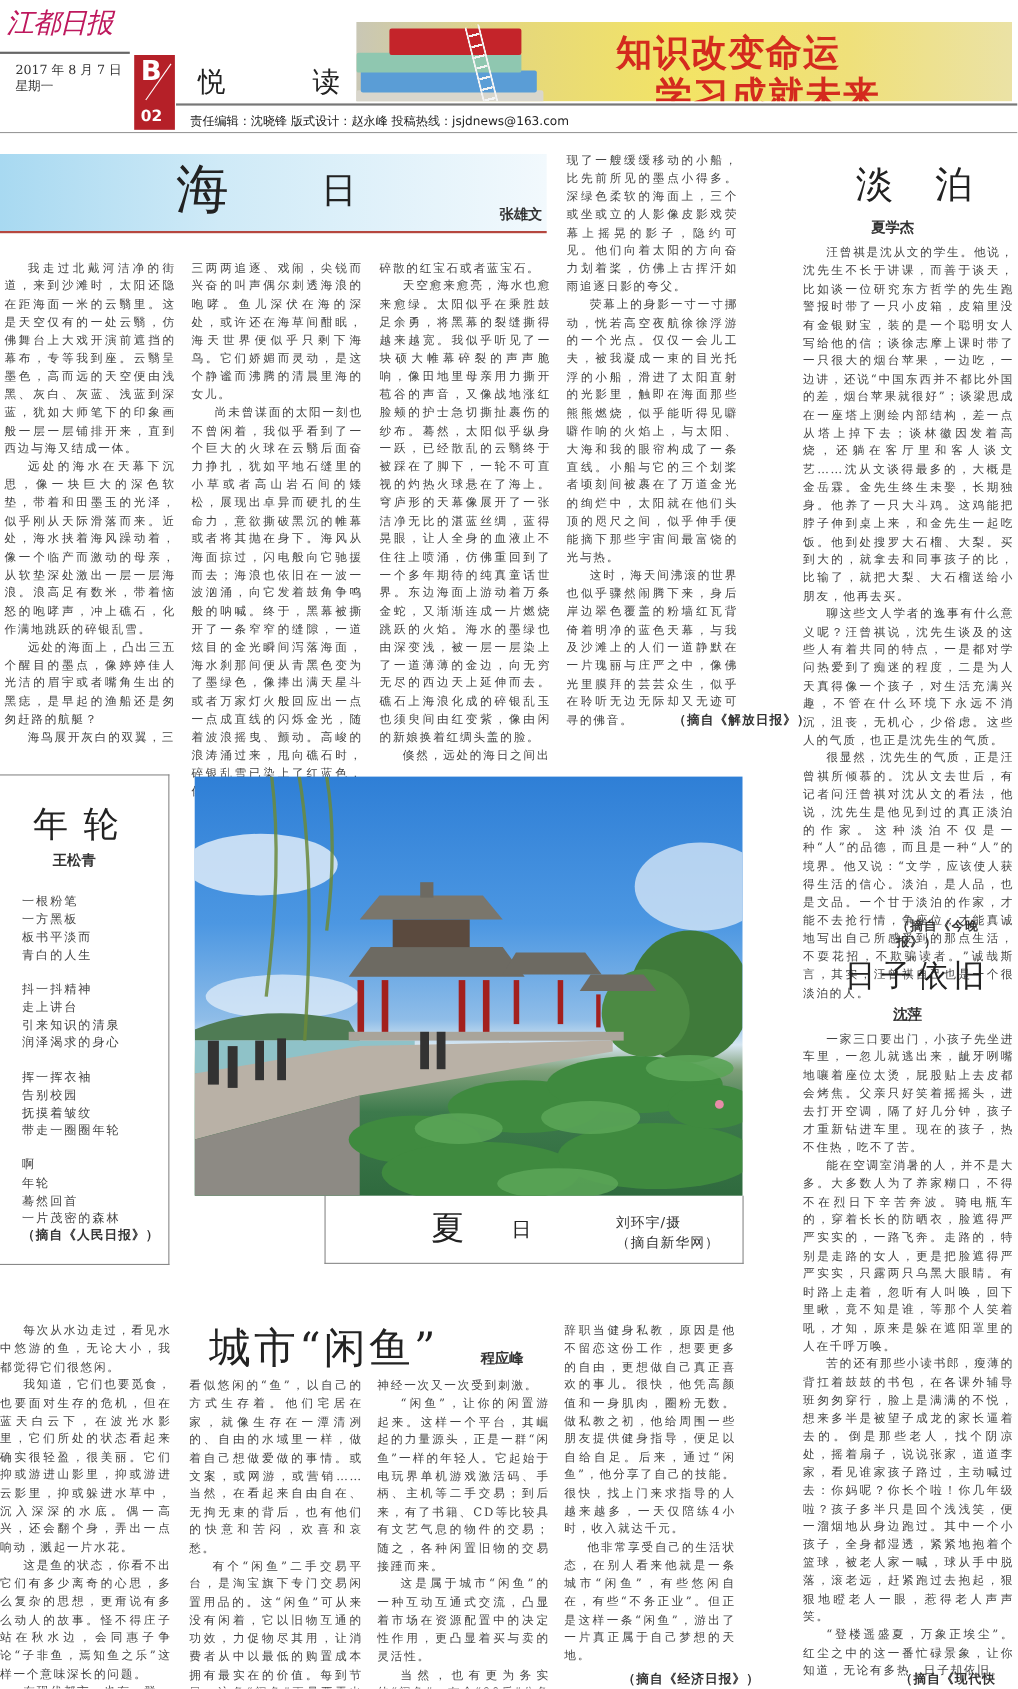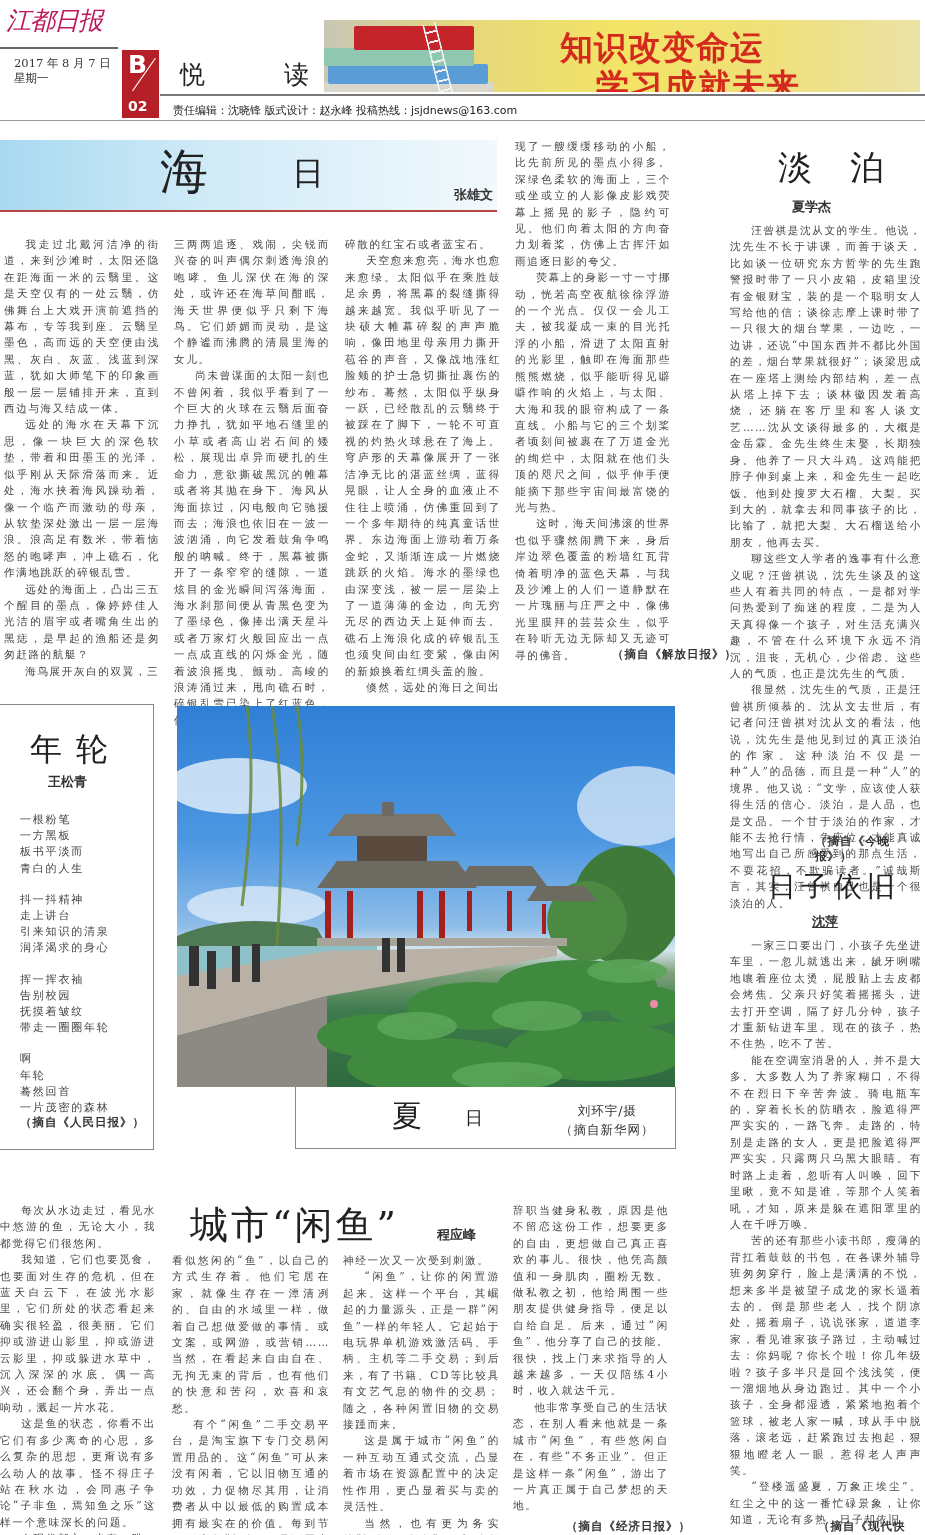--- a/index.html
+++ b/index.html
@@ -224,21 +224,21 @@
       <path d="M70 0 Q80 80 65 200"></path>
       <path d="M95 0 Q110 90 100 240"></path>
       <path d="M120 0 Q130 60 120 140"></path>
     </g>
   </svg>
 </div>
 <div class="abs" id="caption-box"></div>
 <div class="abs title-hand" id="caption-title1">夏</div>
 <div class="abs title-hand" id="caption-title2">日</div>
 <div class="abs" id="caption-credit">
-  <div style="text-align:center;">刘环宇/摄</div>
+  <div style="text-align:left;">刘环宇/摄</div>
   <div>（摘自新华网）</div>
 </div>
 
 <div class="abs title-hand" id="rizi-title">日子依旧</div>
 <div class="abs byline" id="rizi-byline">沈萍</div>
 <div class="col body-text" style="left:730px;top:937px;width:192px;" id="rizi-body">
     <p>一家三口要出门，小孩子先坐进车里，一忽儿就逃出来，龇牙咧嘴地嚷着座位太烫，屁股贴上去皮都会烤焦。父亲只好笑着摇摇头，进去打开空调，隔了好几分钟，孩子才重新钻进车里。现在的孩子，热不住热，吃不了苦。</p>
     <p>能在空调室消暑的人，并不是大多。大多数人为了养家糊口，不得不在烈日下辛苦奔波。骑电瓶车的，穿着长长的防晒衣，脸遮得严严实实的，一路飞奔。走路的，特别是走路的女人，更是把脸遮得严严实实，只露两只乌黑大眼睛。有时路上走着，忽听有人叫唤，回下里瞅，竟不知是谁，等那个人笑着吼，才知，原来是躲在遮阳罩里的人在千呼万唤。</p>
     <p>苦的还有那些小读书郎，瘦薄的背扛着鼓鼓的书包，在各课外辅导班匆匆穿行，脸上是满满的不悦，想来多半是被望子成龙的家长逼着去的。倒是那些老人，找个阴凉处，摇着扇子，说说张家，道道李家，看见谁家孩子路过，主动喊过去：你妈呢？你长个啦！你几年级啦？孩子多半只是回个浅浅笑，便一溜烟地从身边跑过。其中一个小孩子，全身都湿透，紧紧地抱着个篮球，被老人家一喊，球从手中脱落，滚老远，赶紧跑过去抱起，狠狠地瞪老人一眼，惹得老人声声笑。</p>
     <p>“登楼遥盛夏，万象正埃尘”。红尘之中的这一番忙碌景象，让你知道，无论有多热，日子却依旧。</p>

